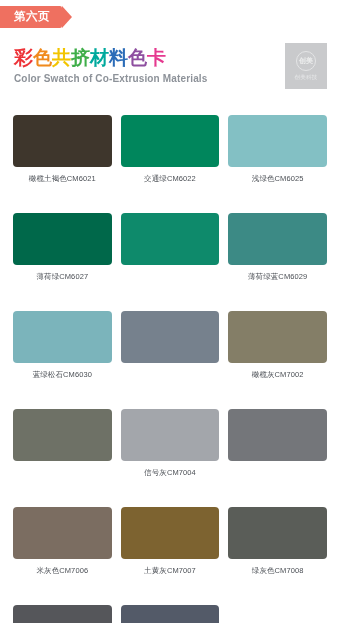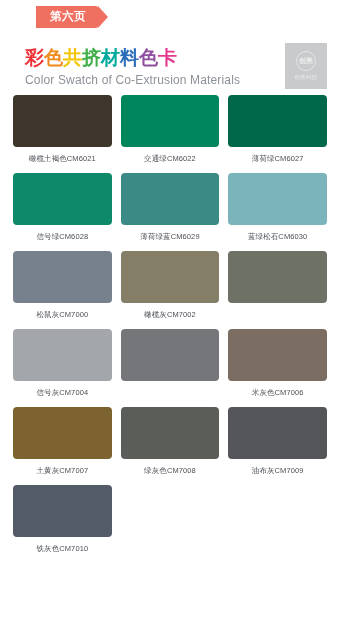--- a/index.html
+++ b/index.html
@@ -5,63 +5,63 @@
   * { margin:0; padding:0; box-sizing:border-box; }
   html, body {
     width:340px; height:623px;
     background:#eceef0;
     font-family:"Liberation Sans","DejaVu Sans",sans-serif;
     overflow:hidden;
   }
   .page { position:relative; width:340px; height:623px; background:#ffffff; }
 
   
-  .tab-wrap { position:absolute; left:0; top:6px; height:22px; display:flex; align-items:center;padding-left:36px; }
+  .tab-wrap { position:absolute; left:0; top:6px; height:22px; display:flex; align-items:center; }
   .tab {
     position:relative; height:22px; padding:0 12px 0 14px;
     background:#ef7060; display:flex; align-items:center;
     border-top-right-radius:2px; border-bottom-right-radius:2px;
   }
   .tab-label { color:#ffffff; font-size:11.5px; font-weight:bold; letter-spacing:.5px; line-height:1; }
   .tab-arrow {
     width:0; height:0;
     border-top:11px solid transparent;
     border-bottom:11px solid transparent;
     border-left:10px solid #ef7060;
   }
 
   
   .card { position:absolute; left:0; top:33px; width:340px; height:590px; background:#ffffff; }
 
   
-  .header { position:relative; padding:15px 14px 0 25px; height:62px; }
+  .header { position:relative; padding:15px 14px 0 14px; height:62px; }
   .title { font-size:19px; font-weight:bold; letter-spacing:0px; line-height:1.05; white-space:nowrap; }
   .title span { display:inline-block; }
-  .subtitle { margin-top:5px; font-size:12px; color:#8d9299; letter-spacing:.15px; }
+  .subtitle { margin-top:5px; font-size:10px; color:#8d9299; letter-spacing:.15px;font-weight:bold; }
   .logo-box {
     position:absolute; right:13px; top:10px;
     width:42px; height:46px; background:#c9cacc;
     display:flex; flex-direction:column; align-items:center; justify-content:center; gap:3px;
   }
   .logo-circle {
     width:20px; height:20px; border-radius:50%;
     border:1.2px solid #e4e5e6; display:flex; align-items:center; justify-content:center;
     font-size:7px; color:#eceded; font-weight:bold;
   }
   .logo-text { font-size:5.5px; color:#e8e9ea; letter-spacing:.2px; }
 
   
   .grid {
     padding:0 13px;
     display:grid;
     grid-template-columns:repeat(3,1fr);
     column-gap:9px;
     row-gap:0px;
   }
-  .cell { display:flex; flex-direction:column; align-items:center; }
+  .cell { display:flex; flex-direction:column; align-items:center;margin-top:20px; }
   .swatch {
     width:100%; height:52px; border-radius:4px;
   }
   .swatch-label {
     font-size:7.5px; color:#4b4f55; letter-spacing:.1px;
     padding:7px 0 9px 0; text-align:center; white-space:nowrap;
   }
 </style>
 </head>
 <body>
@@ -89,38 +89,40 @@
     <div class="grid" id="grid-host">
         <div class="cell">
           <div class="swatch" style="background: rgb(62, 54, 44);"></div>
           <div class="swatch-label">橄榄土褐色CM6021</div>
         </div>
         <div class="cell">
           <div class="swatch" style="background: rgb(0, 134, 92);"></div>
           <div class="swatch-label">交通绿CM6022</div>
         </div>
         <div class="cell">
+          <div class="swatch" style="background: rgb(131, 192, 196);"></div>
+          <div class="swatch-label">浅绿色CM6025</div>
+        </div>
+        <div class="cell">
           <div class="swatch" style="background: rgb(0, 104, 74);"></div>
           <div class="swatch-label">薄荷绿CM6027</div>
         </div>
         <div class="cell">
           <div class="swatch" style="background: rgb(14, 138, 107);"></div>
-          <div class="swatch-label">信号绿CM6028</div>
         </div>
         <div class="cell">
           <div class="swatch" style="background: rgb(60, 138, 133);"></div>
           <div class="swatch-label">薄荷绿蓝CM6029</div>
         </div>
         <div class="cell">
           <div class="swatch" style="background: rgb(123, 180, 187);"></div>
           <div class="swatch-label">蓝绿松石CM6030</div>
         </div>
         <div class="cell">
           <div class="swatch" style="background: rgb(118, 129, 141);"></div>
-          <div class="swatch-label">松鼠灰CM7000</div>
         </div>
         <div class="cell">
           <div class="swatch" style="background: rgb(132, 126, 103);"></div>
           <div class="swatch-label">橄榄灰CM7002</div>
         </div>
         <div class="cell">
           <div class="swatch" style="background: rgb(110, 113, 102);"></div>
         </div>
         <div class="cell">
           <div class="swatch" style="background: rgb(163, 166, 171);"></div>

